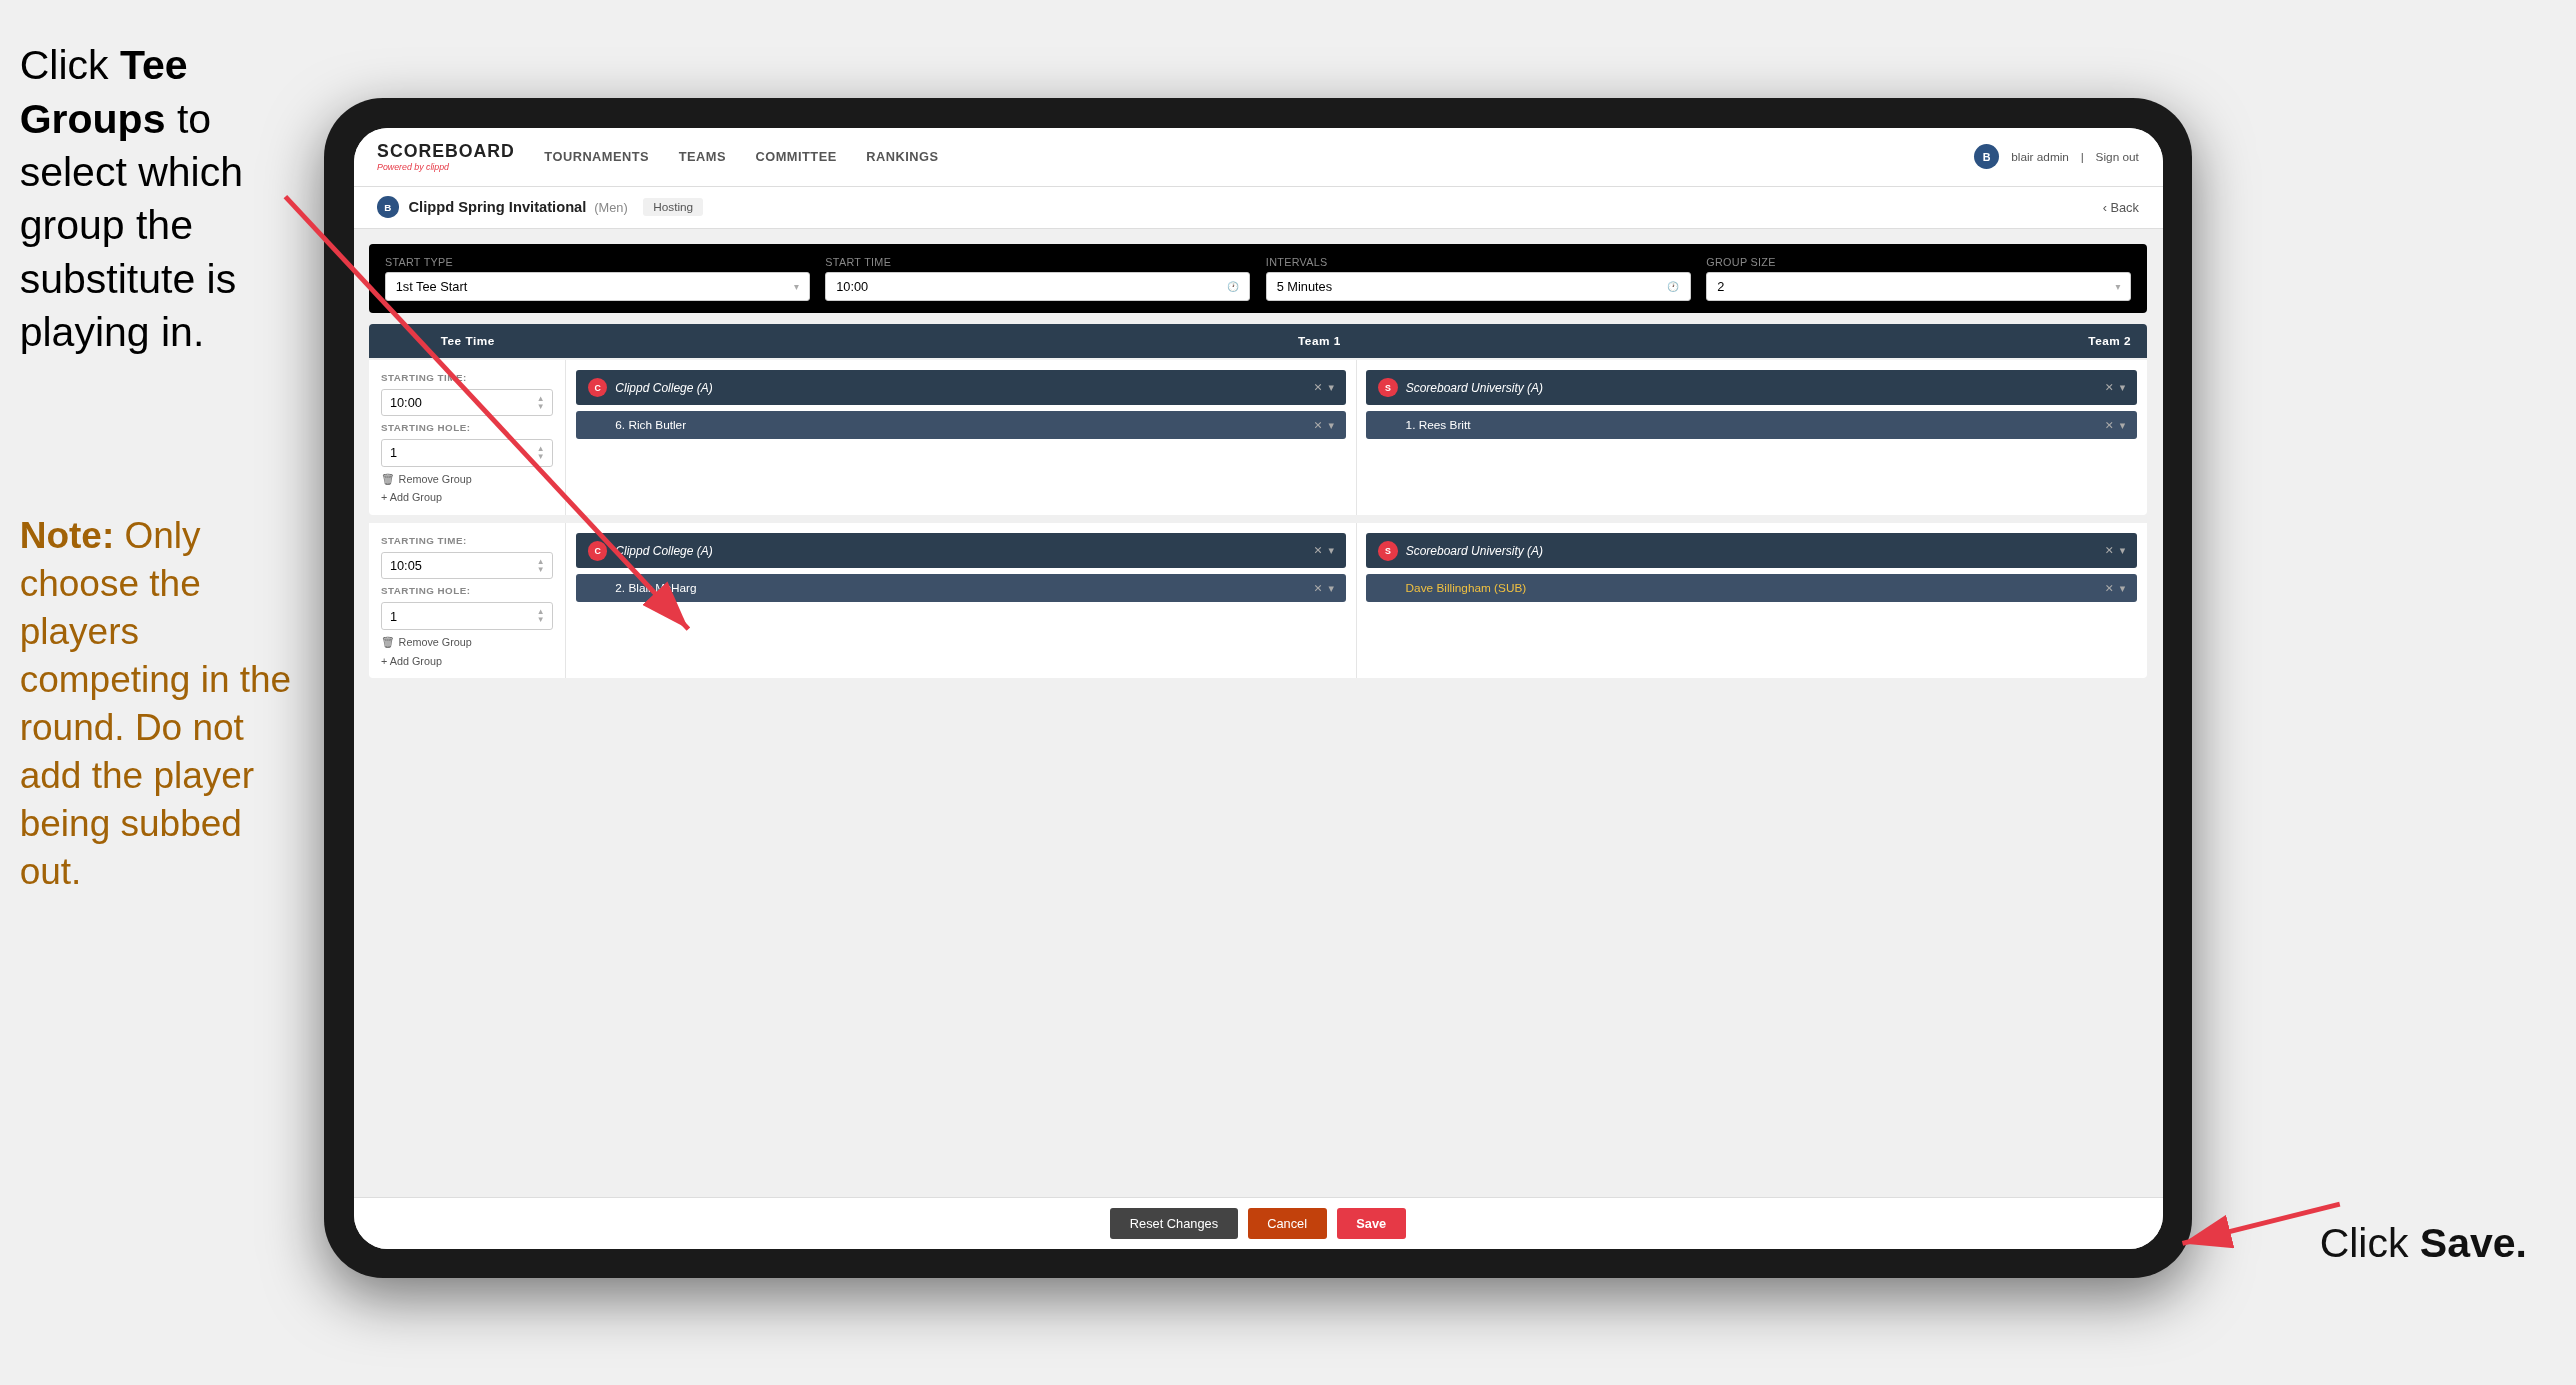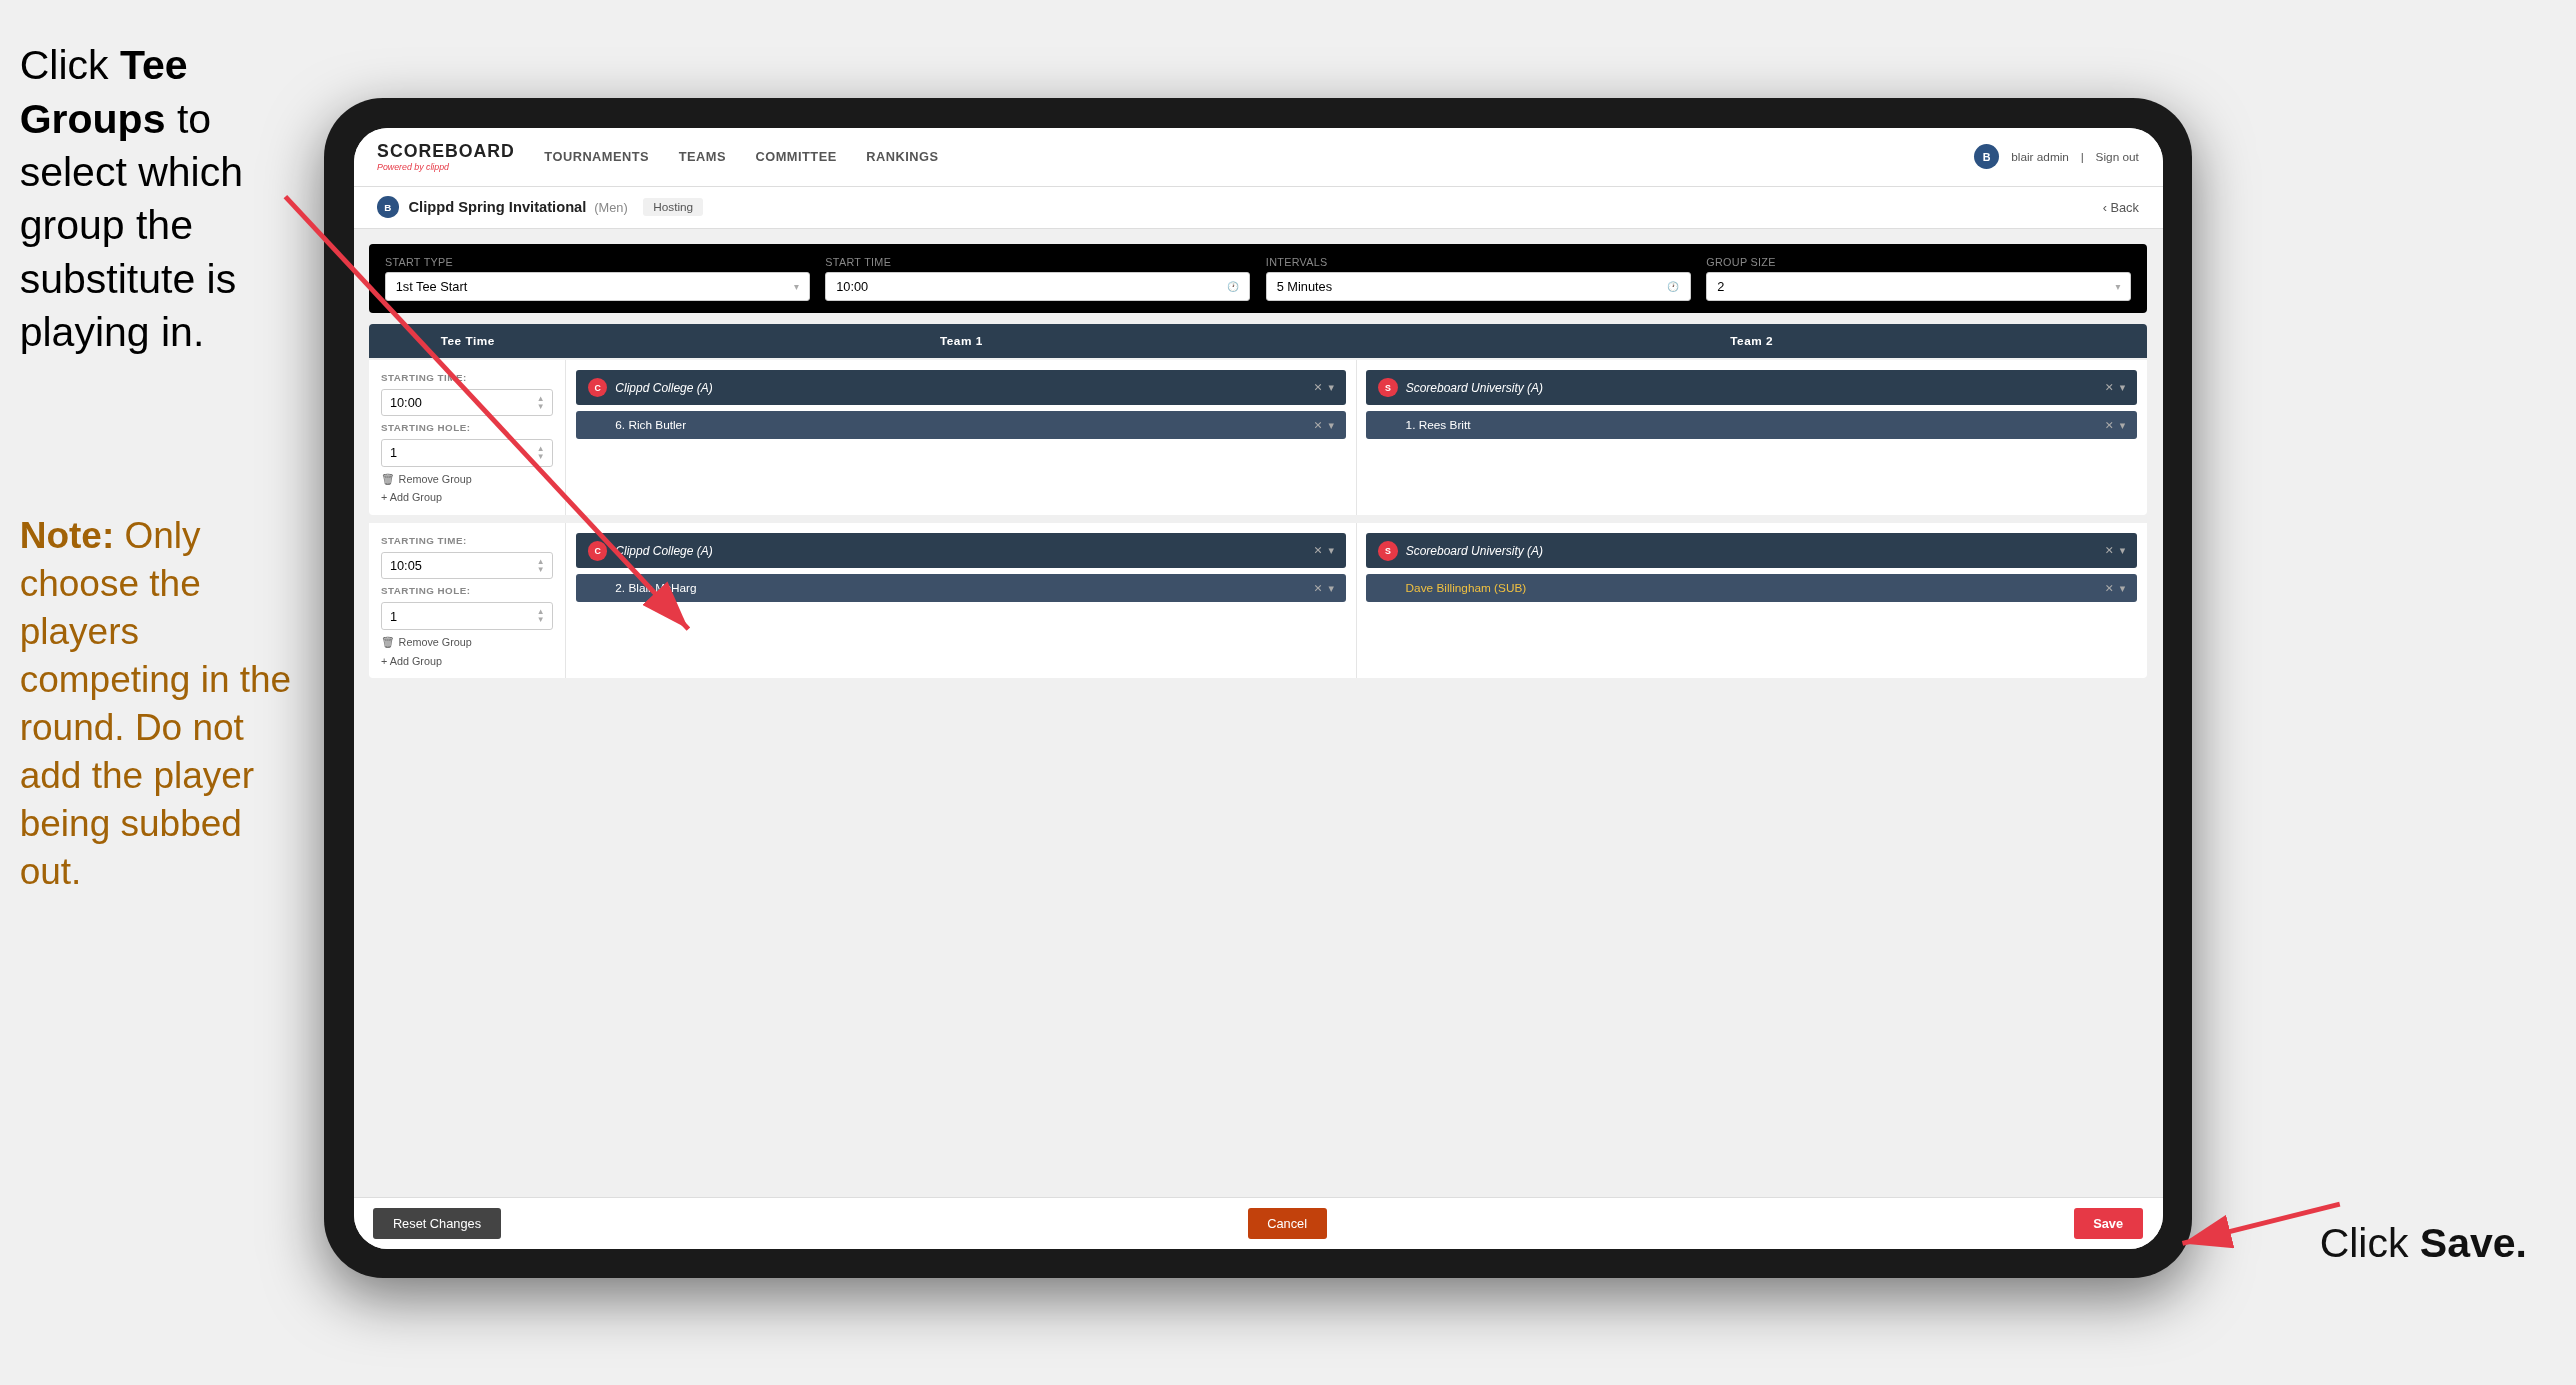--- a/index.html
+++ b/index.html
@@ -240,21 +240,21 @@
       grid-template-columns: 197px 1fr 1fr;
       background: #2c3e50;
       color: white;
       font-size: 11.8px;
       font-weight: 600;
       border-radius: 3.9px 3.9px 0 0;
       margin-bottom: 2px;
     }
     .th-cell {
       padding: 9.8px 15.7px;
-      text-align: center;
+      text-align: right;
       letter-spacing: 0.5px;
     }
     .th-cell:first-child { text-align: center; }
 
     
     .group-section {
       display: grid;
       grid-template-columns: 197px 1fr 1fr;
       background: #fff;
       margin-bottom: 7.9px;
@@ -376,21 +376,21 @@
       color: #aaa;
       font-size: 10.8px;
     }
 
     
     .footer {
       background: #fff;
       border-top: 1px solid #ddd;
       display: flex;
       align-items: center;
-      justify-content: space-between;
+      justify-content: center;
       padding: 9.8px 19.7px;
       gap: 9.8px;
       flex-shrink: 0;
     }
     .btn-reset {
       background: #444;
       color: white;
       border: none;
       border-radius: 2.9px;
       padding: 7.9px 19.7px;

